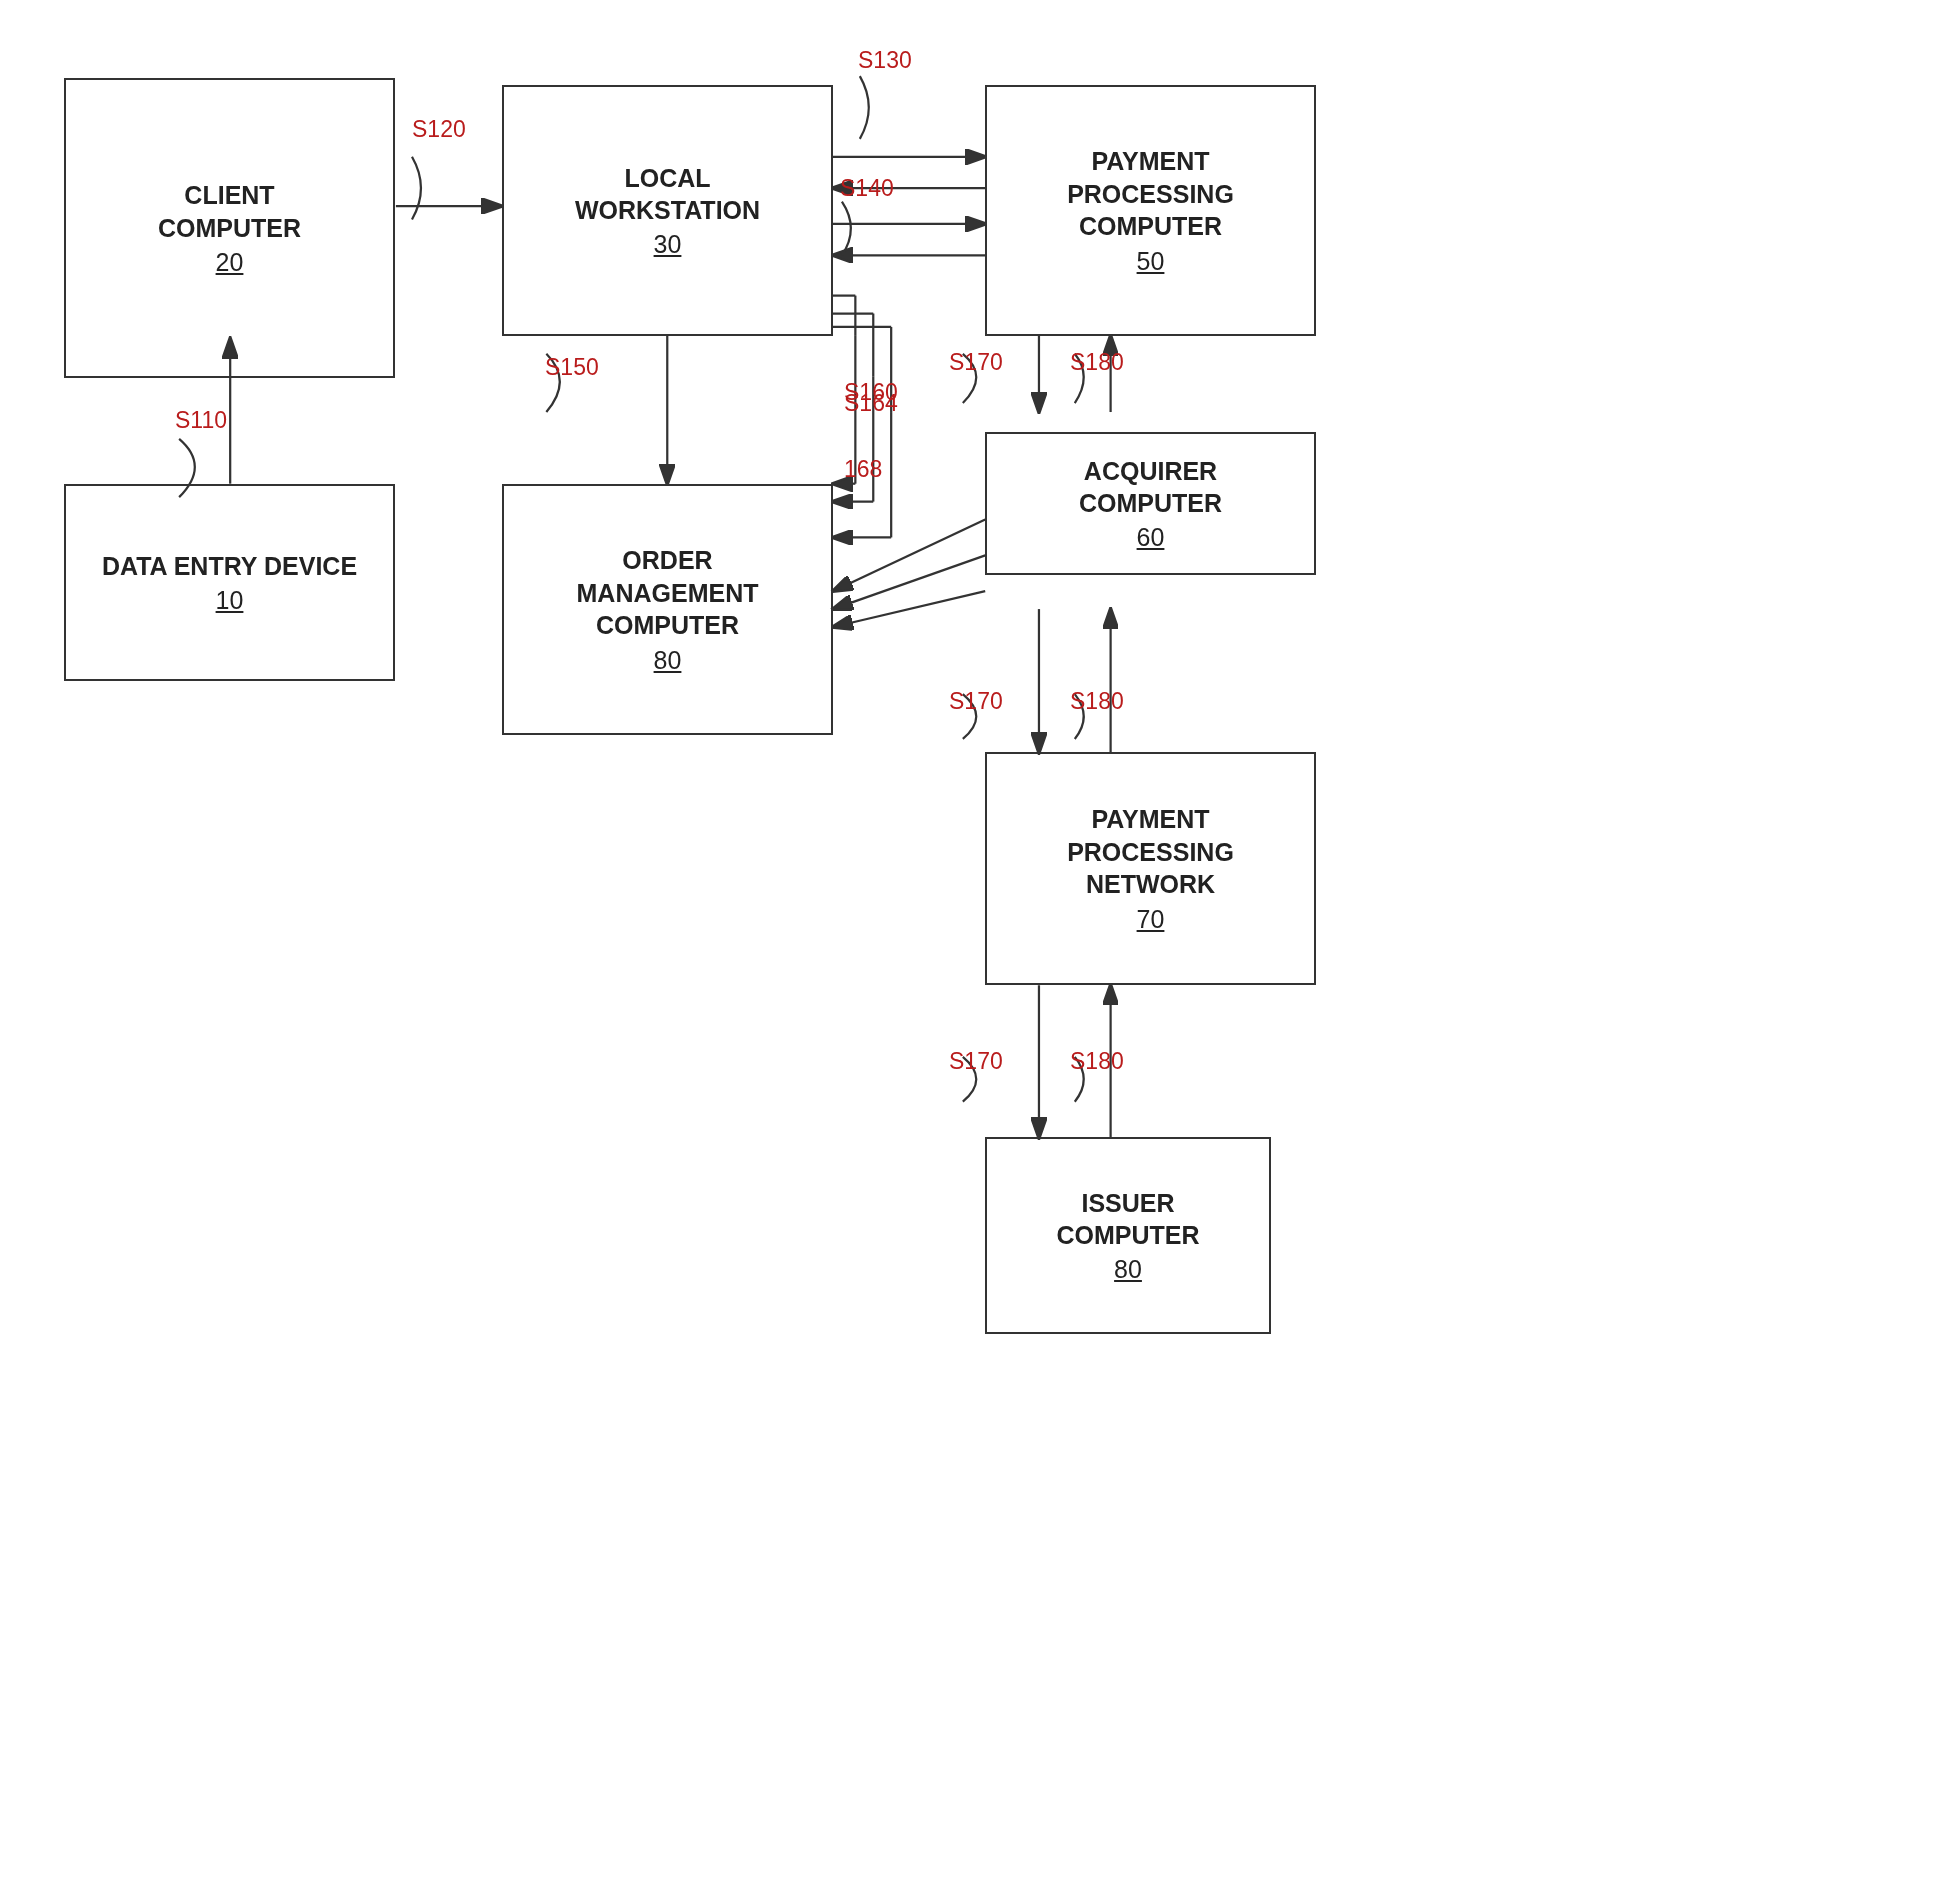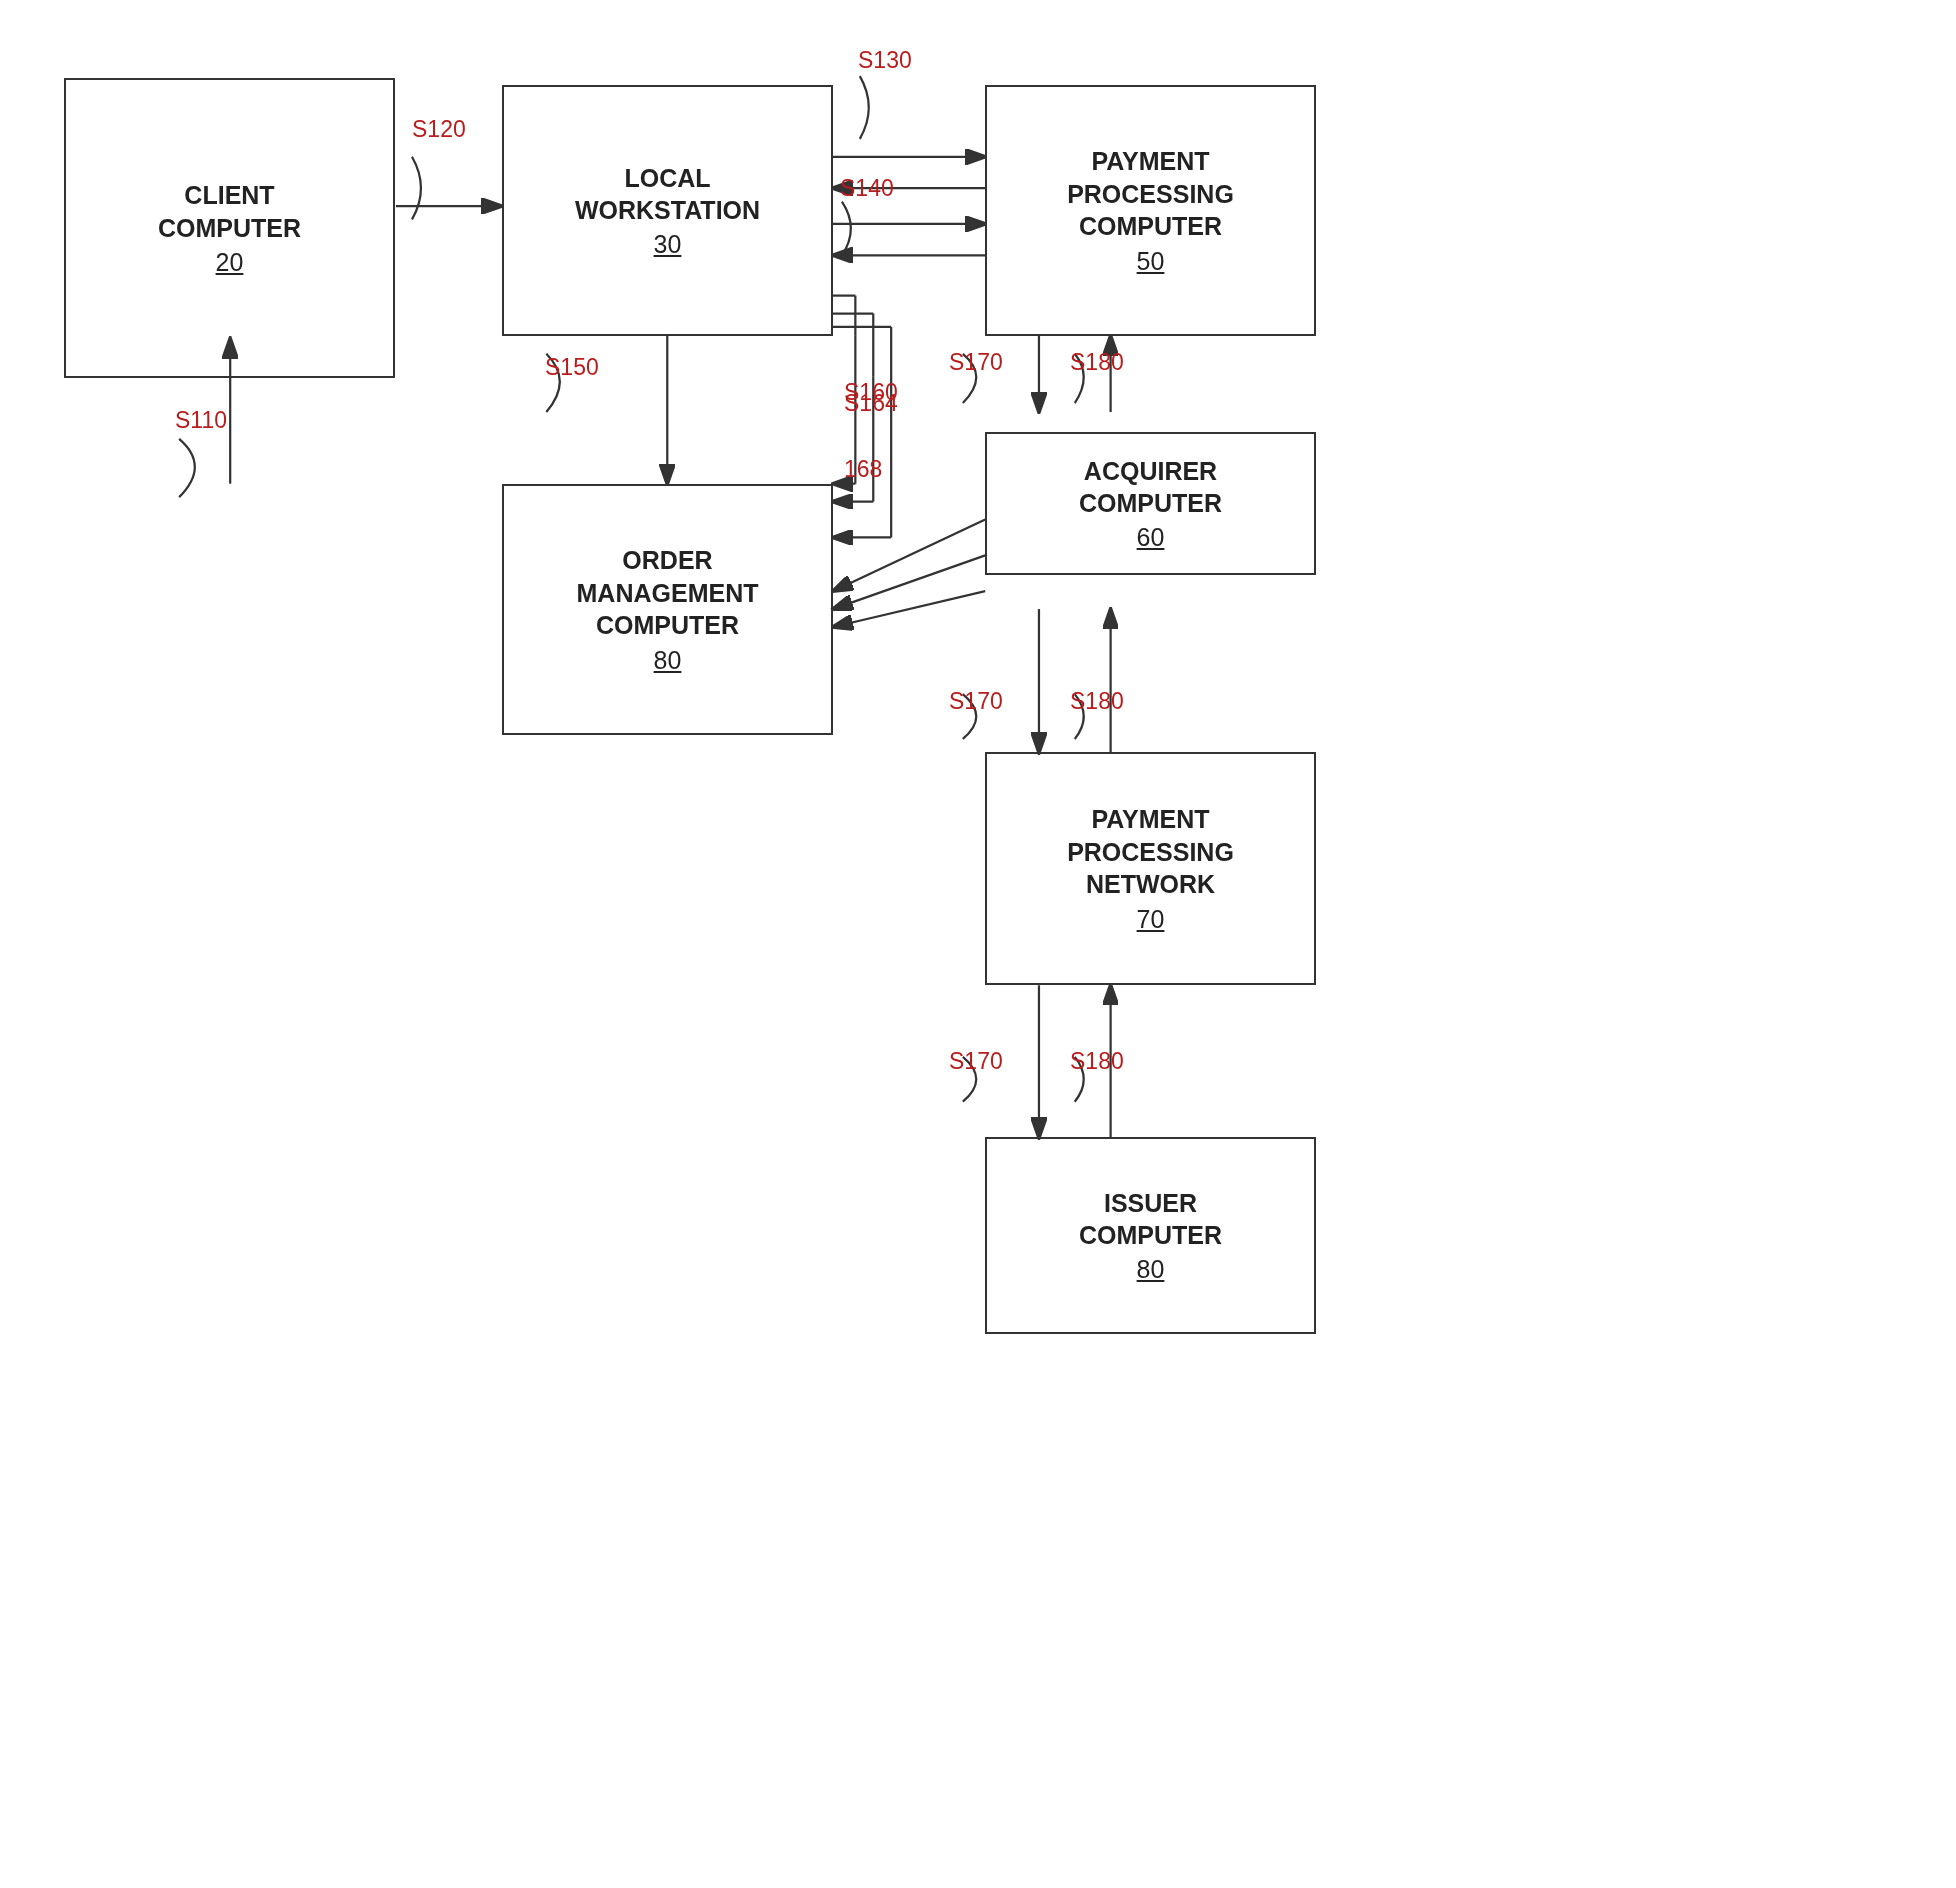--- a/index.html
+++ b/index.html
@@ -65,20 +65,24 @@
 </head>
 <body>
 
 <div class="diagram-container">
 
   <div class="box" style="left:64px; top:78px; width:331px; height:300px;text-align:center;">
     <div class="box-title">CLIENT<br>COMPUTER</div>
     <div class="box-id">20</div>
   </div>
 
+  <div class="box" style="left:64px; top:484px; width:331px; height:197px;">
+    <div class="box-title">DATA ENTRY DEVICE</div>
+    <div class="box-id">10</div>
+  </div>
 
   <div class="box" style="left:502px; top:85px; width:331px; height:251px;">
     <div class="box-title">LOCAL<br>WORKSTATION</div>
     <div class="box-id">30</div>
   </div>
 
   <div class="box" style="left:502px; top:484px; width:331px; height:251px;">
     <div class="box-title">ORDER<br>MANAGEMENT<br>COMPUTER</div>
     <div class="box-id">80</div>
   </div>
@@ -91,21 +95,21 @@
   <div class="box" style="left:985px; top:432px; width:331px; height:143px;">
     <div class="box-title">ACQUIRER<br>COMPUTER</div>
     <div class="box-id">60</div>
   </div>
 
   <div class="box" style="left:985px; top:752px; width:331px; height:233px;">
     <div class="box-title">PAYMENT<br>PROCESSING<br>NETWORK</div>
     <div class="box-id">70</div>
   </div>
 
-  <div class="box" style="left:985px; top:1137px; width:331px; height:197px;">
+  <div class="box" style="left:985px; top:1137px; width:286px; height:197px;">
     <div class="box-title">ISSUER<br>COMPUTER</div>
     <div class="box-id">80</div>
   </div>
 
   <svg class="arrows" viewBox="0 0 2185 2109" width="1957" height="1889">
     <defs>
       <marker id="arrowhead" markerWidth="10" markerHeight="7" refX="9" refY="3.5" orient="auto">
         <polygon points="0 0, 10 3.5, 0 7" fill="#333"></polygon>
       </marker>
       <marker id="arrowhead-left" markerWidth="10" markerHeight="7" refX="1" refY="3.5" orient="auto">

